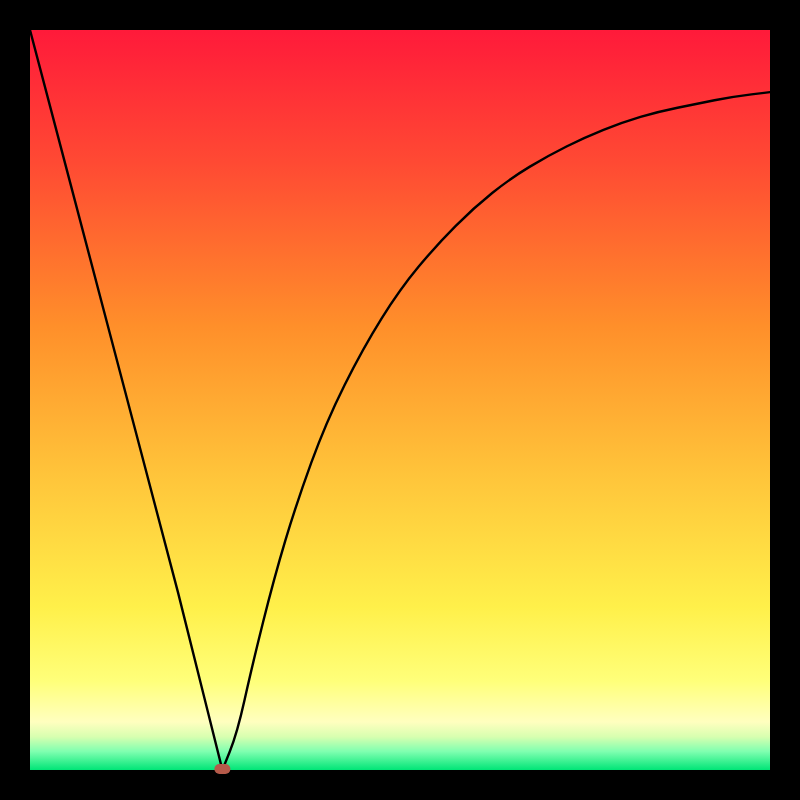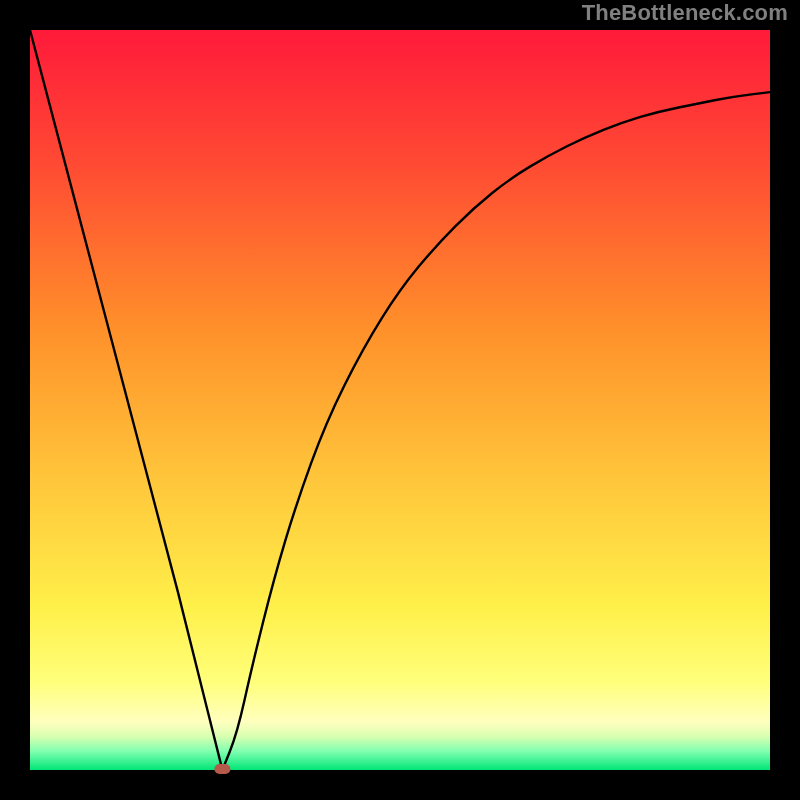--- a/index.html
+++ b/index.html
@@ -28,21 +28,20 @@
   }
   svg {
     display: block;
   }
 </style>
 </head>
 <body>
 
 <div class="stage">
 
-  <div class="watermark">TheBottleneck.com</div>
 
   <svg width="800" height="800" viewBox="0 0 800 800">
     <defs>
       <linearGradient id="bg-grad" x1="0" y1="0" x2="0" y2="1">
           <stop offset="0%" stop-color="#ff1a3a"></stop>
           <stop offset="18%" stop-color="#ff4a33"></stop>
           <stop offset="40%" stop-color="#ff8f2a"></stop>
           <stop offset="60%" stop-color="#ffc43a"></stop>
           <stop offset="78%" stop-color="#fff04a"></stop>
           <stop offset="88%" stop-color="#ffff7a"></stop>

